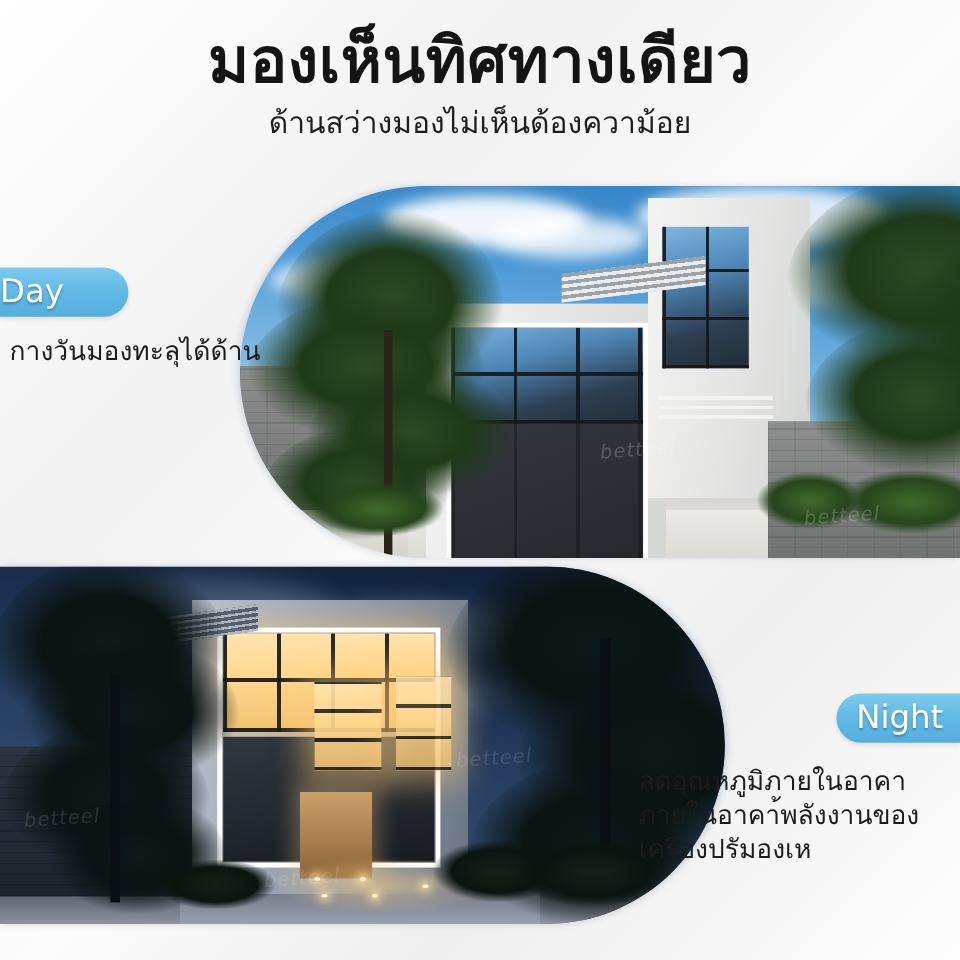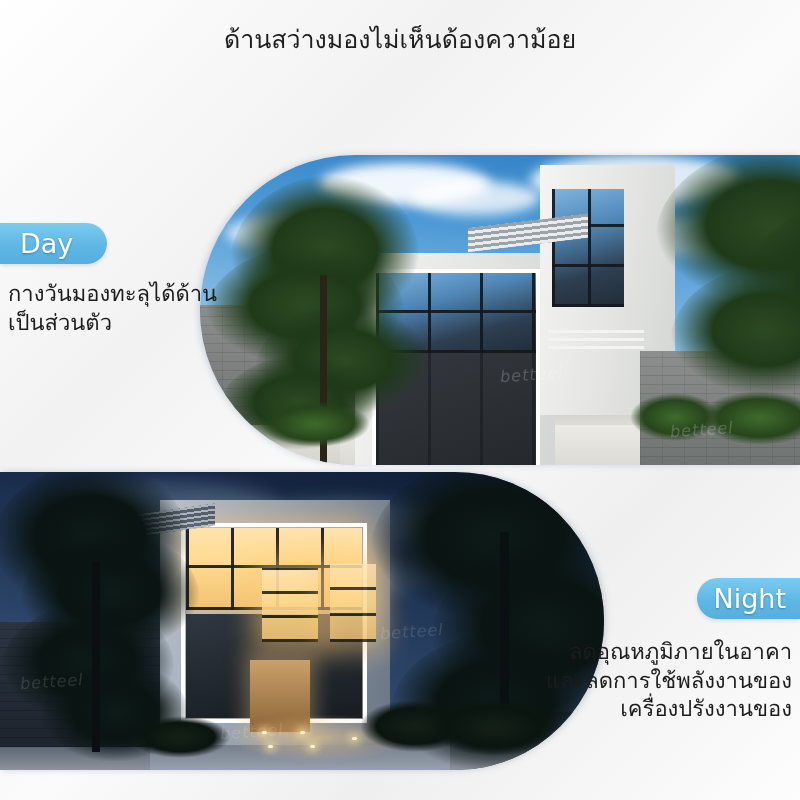--- a/index.html
+++ b/index.html
@@ -150,38 +150,38 @@
   .badge{
     position:absolute; height:41px; line-height:41px;
     color:#ffffff; font-size:27px; font-weight:normal;
     background:linear-gradient(180deg,#7ccbef 0%,#5fb7e4 55%,#55aedd 100%);
     text-shadow:0 1px 2px rgba(0,0,0,.28);
     box-shadow:0 2px 4px rgba(0,0,0,.10);
   }
   .badge-day{
     left:0; top:223px; width:107px;
     border-top-right-radius:21px; border-bottom-right-radius:21px;
-    padding-left:20px;
   }
   .badge-night{
     right:0; top:578px; width:103px;
     border-top-left-radius:21px; border-bottom-left-radius:21px;
     padding-right:14px; text-align:right;
   }
 
   
   .caption{ position:absolute; font-size:22px; line-height:1.30; color:#1c1c1c; }
   .caption-day{ left:8px; top:280px; width:190px; text-align:left; }
-  .caption-night{ right:8px; top:638px; width:260px; text-align:right; }
+  .caption-night{ right:8px; top:638px; width:260px; text-align:left; }
   .caption .ln{ display:block; white-space:nowrap; }
 </style>
 </head>
 <body>
 
 <div class="header">
+  <div class="title">มองเห็นทิศทางเดียว</div>
   <div class="subtitle">ด้านสว่างมองไม่เห็นด้องความ้อย</div>
 </div>
 
 <div class="panel panel-day">
   <div class="scene">
     <div class="sky sky-day"></div>
 
     <div class="cloud" style="left:120px;top:8px;width:170px;height:42px;"></div>
     <div class="cloud" style="left:210px;top:26px;width:130px;height:34px;opacity:.85;"></div>
     <div class="cloud" style="left:330px;top:0px;width:210px;height:50px;opacity:.9;"></div>
@@ -307,19 +307,18 @@
 
 <div class="badge badge-day">
   <span>Day</span>
 </div>
 <div class="badge badge-night">
   <span>Night</span>
 </div>
 
 <div class="caption caption-day">
   <span class="ln">กางวันมองทะลุได้ด้าน</span>
-  <span class="ln">เป็นส่วนตัว</span>
 </div>
 <div class="caption caption-night">
   <span class="ln">ลดอุณหภูมิภายในอาคา</span>
-  <span class="ln">และลดการใช้พลังงานของ</span>
-  <span class="ln">เครื่องปรังงานของ</span>
+  <span class="ln">ภายในอาคา้พลังงานของ</span>
+  <span class="ln">เครื่องปรัมองเห</span>
 </div>
 
 </body></html>

